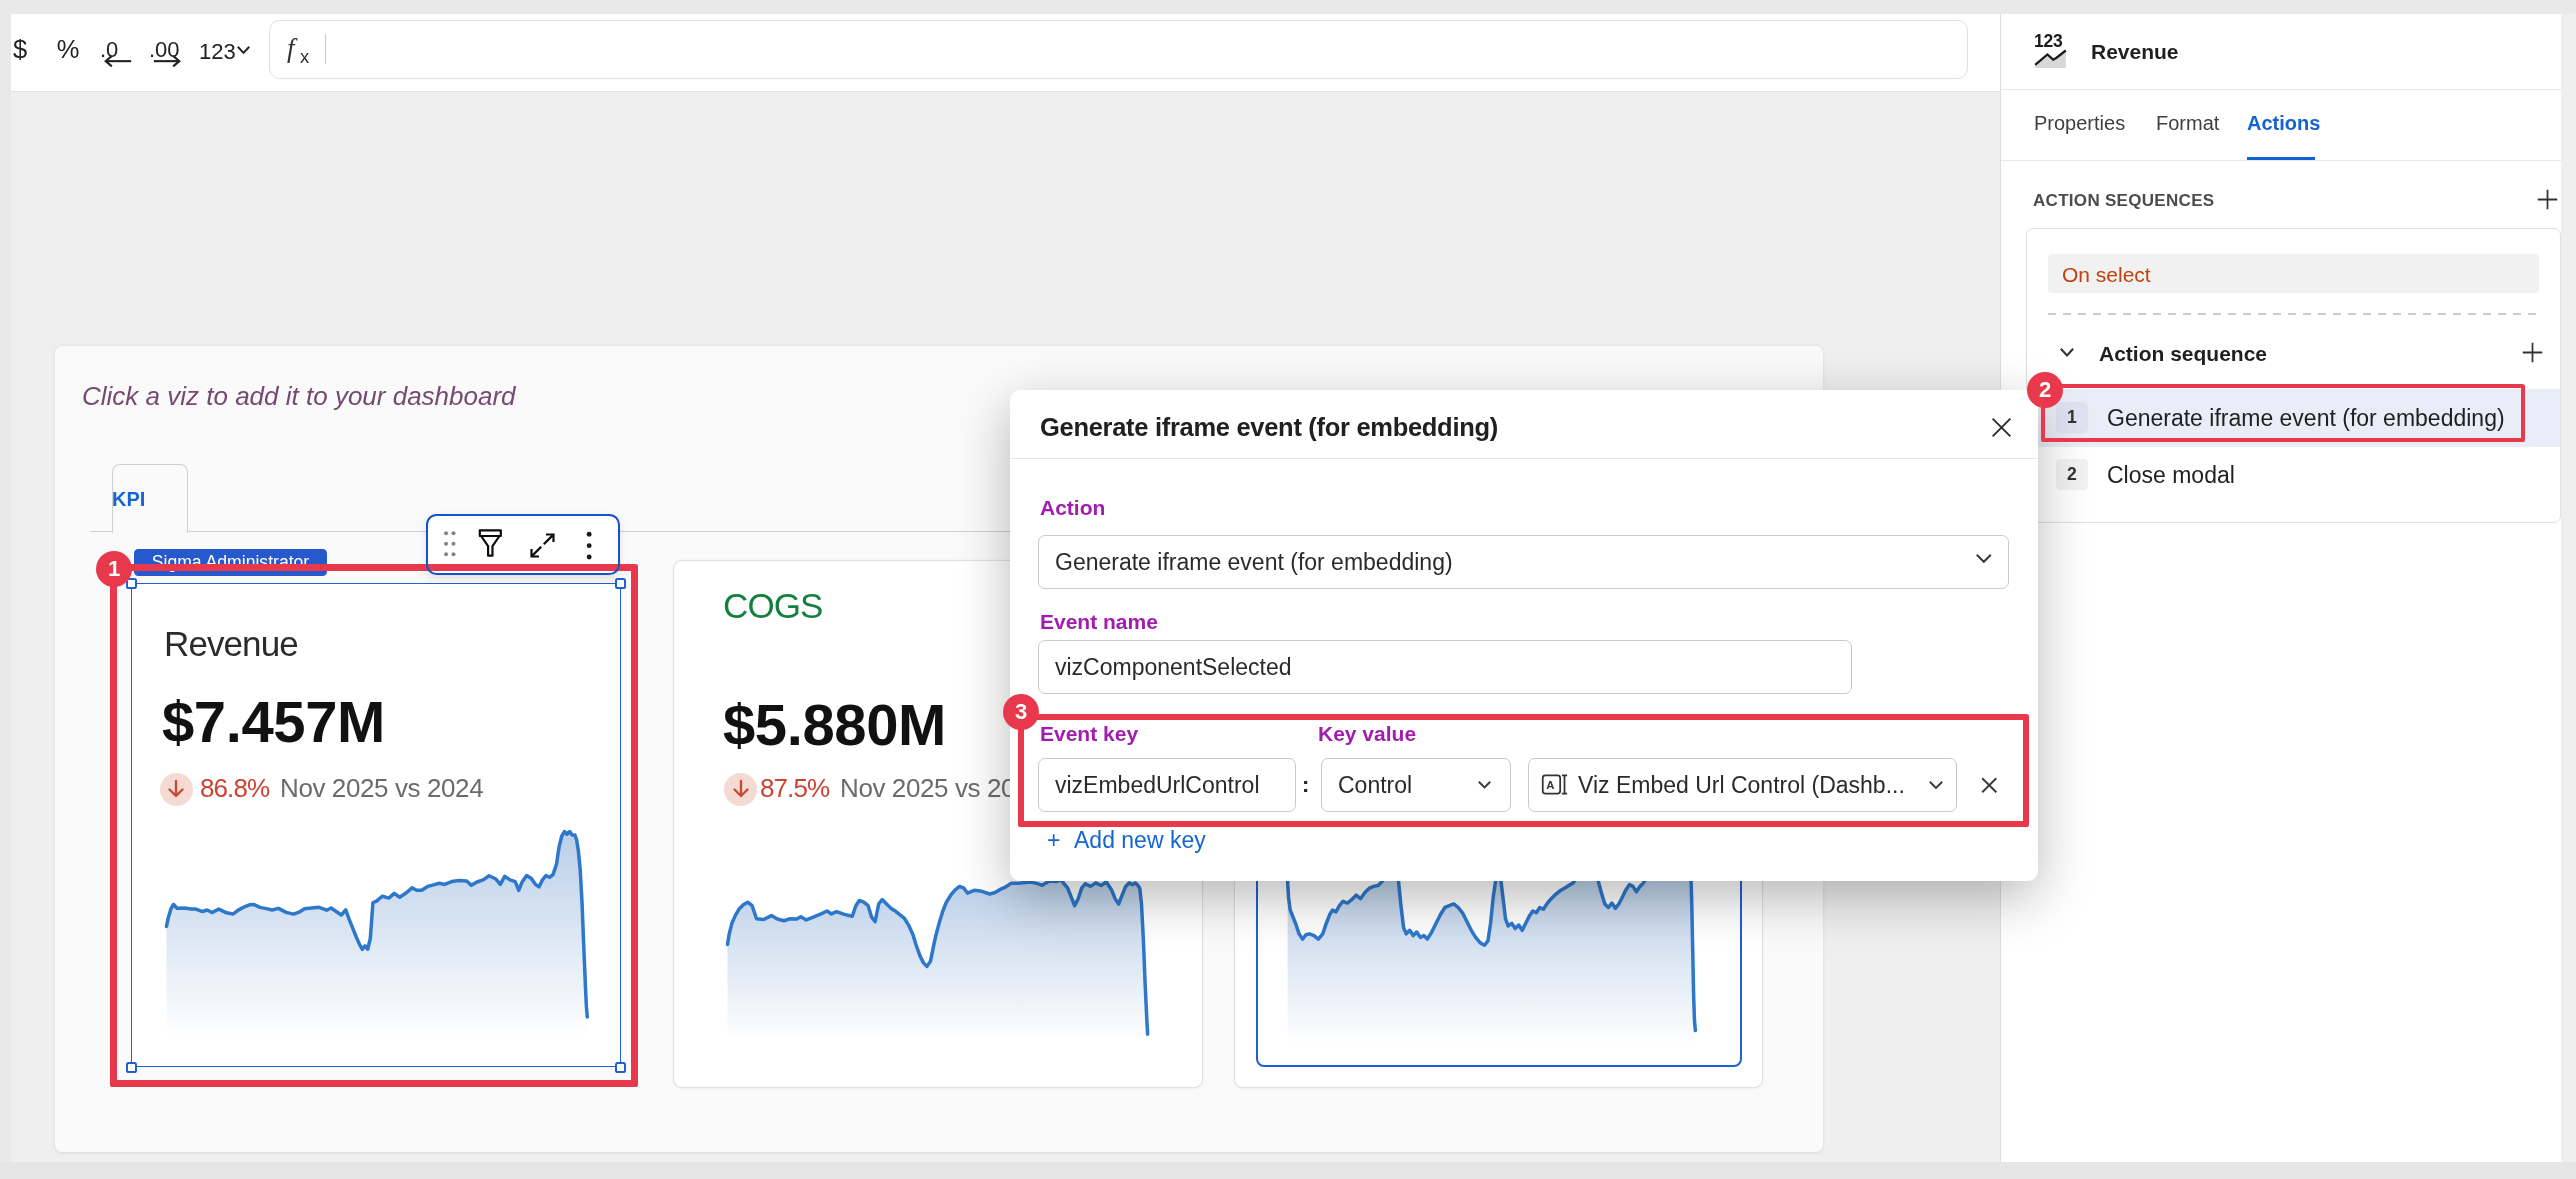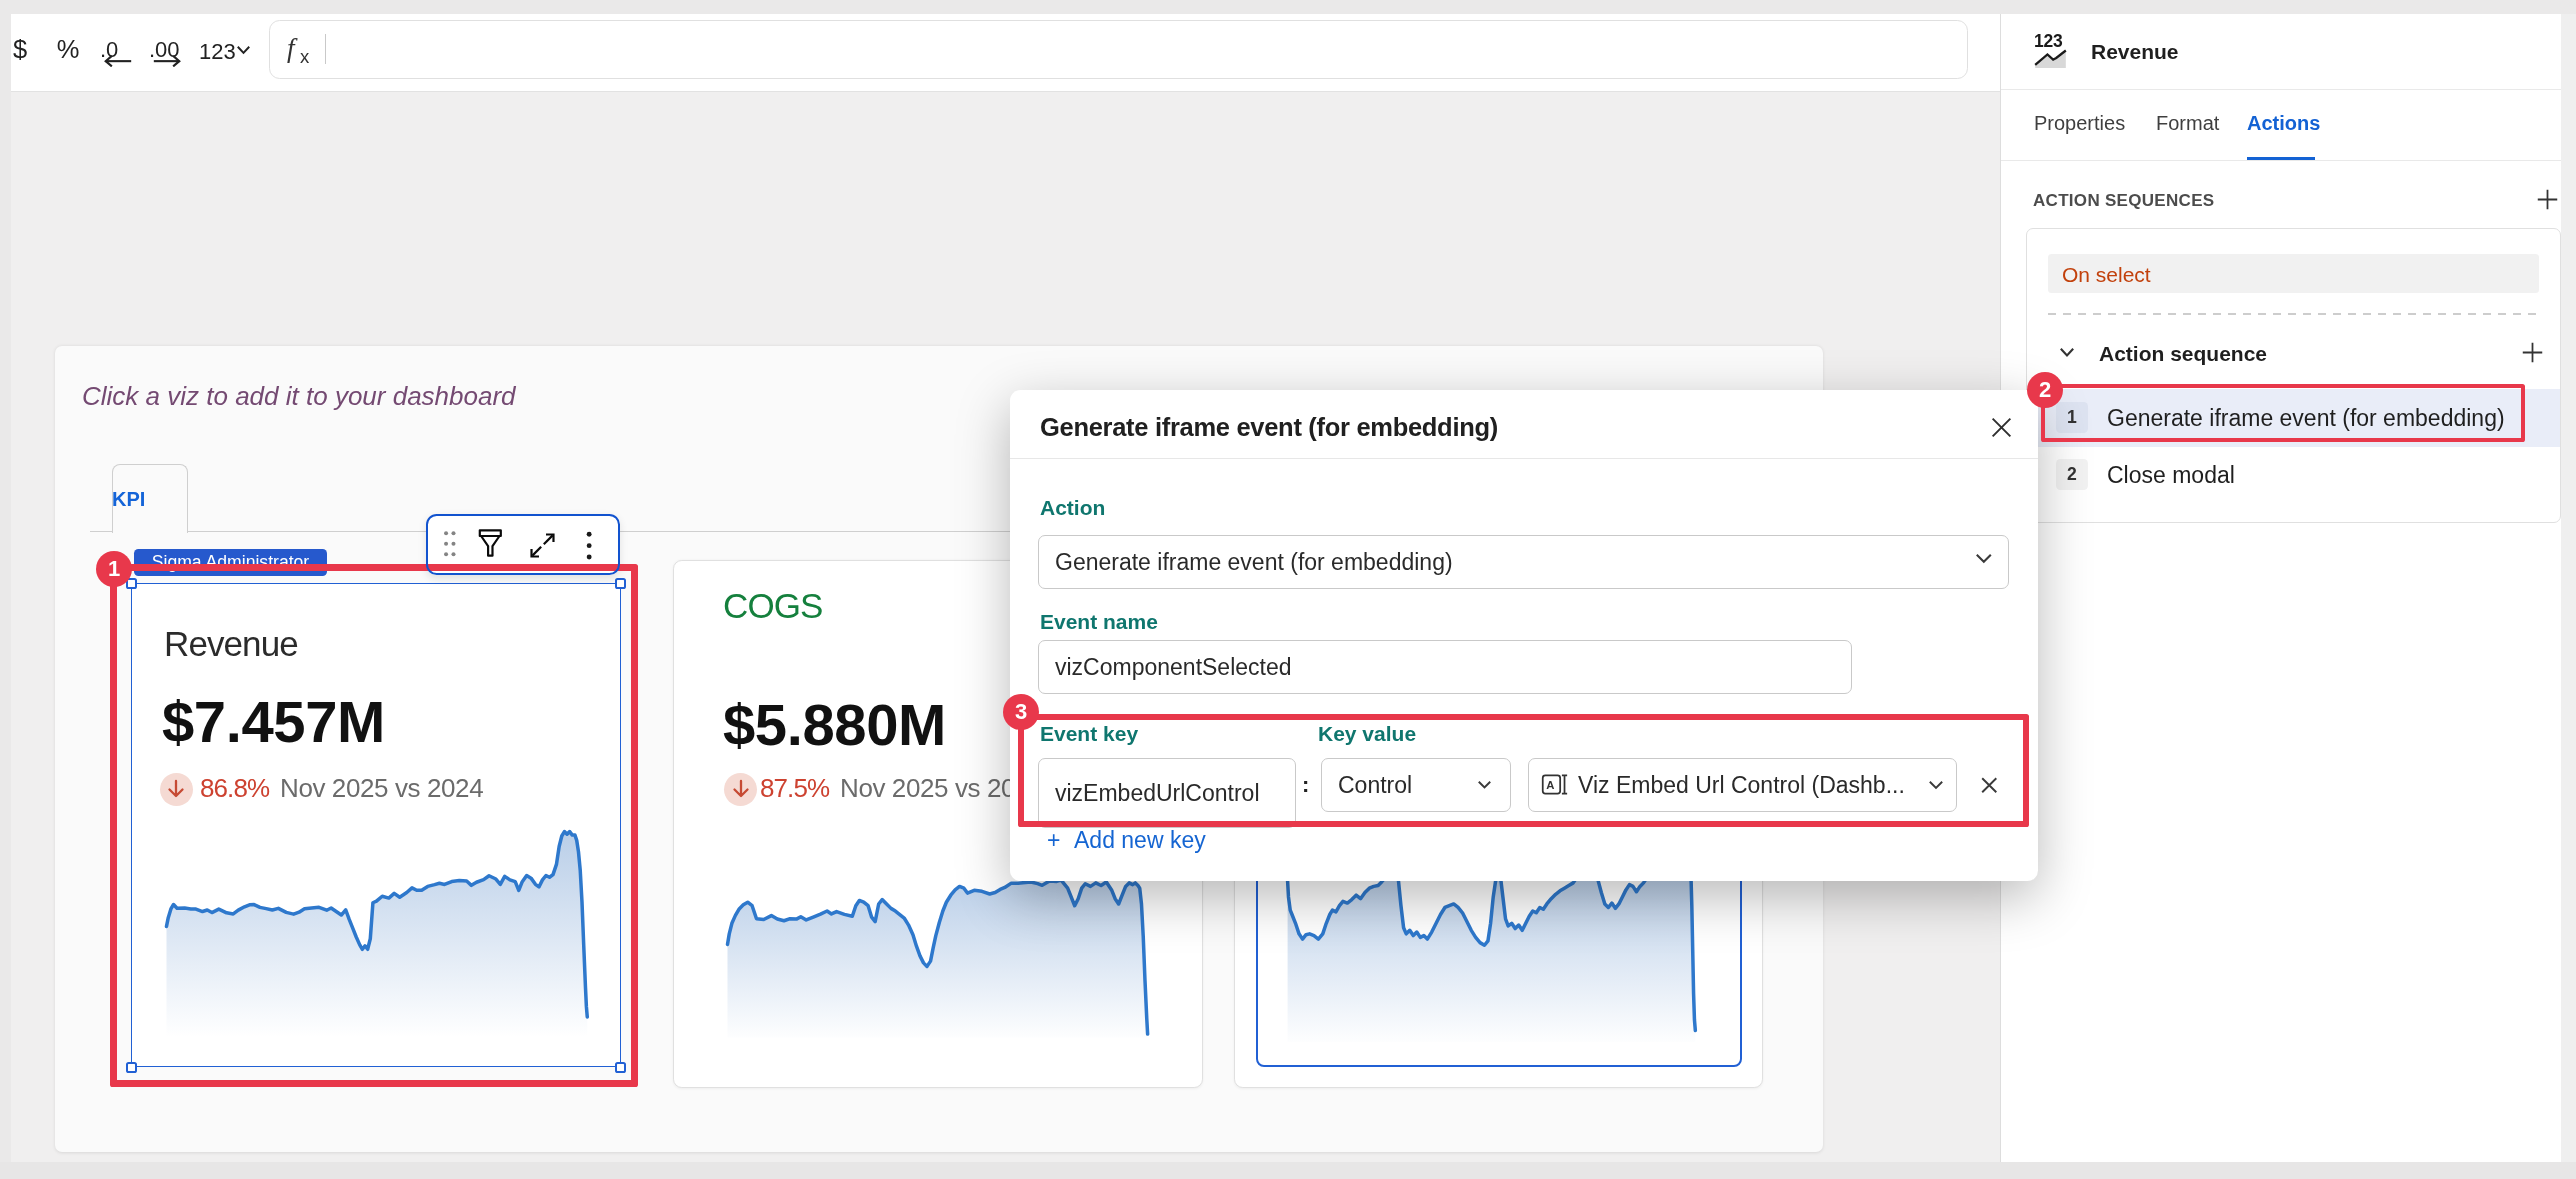--- a/index.html
+++ b/index.html
@@ -3,21 +3,21 @@
 <style>
 html,body{margin:0;padding:0;}
 body{width:2576px;height:1180px;background:#eae9e9;font-family:"Liberation Sans",sans-serif;position:relative;overflow:hidden;}
 .abs{position:absolute;}
 .b{font-weight:bold;}
 svg{display:block;}
 .sel-handle{position:absolute;width:11.4px;height:11.4px;background:#fff;border:2.2px solid #2160d4;border-radius:2.6px;box-sizing:border-box;}
 .ann-circle{position:absolute;width:36px;height:36px;border-radius:50%;background:#e8384b;color:#fff;font-weight:bold;font-size:22px;display:flex;align-items:center;justify-content:center;z-index:60;}
 .ann-box{position:absolute;border:7px solid #e8384b;border-radius:2.6px;box-sizing:border-box;z-index:55;}
 .inp{position:absolute;border:1.3px solid #c9c9c9;border-radius:7px;background:#fff;box-sizing:border-box;font-size:23px;color:#2a2a2a;display:flex;align-items:center;}
-.lbl{position:absolute;font-size:21px;font-weight:bold;color:#0f766e;}
+.lbl{position:absolute;font-size:21px;font-weight:bold;color:#a21caf;}
 </style></head>
 <body>
 
 <div class="abs" style="left:10.6px;top:14px;width:1990px;height:77px;background:#fff;border-bottom:0.9px solid #e2e2e2;"></div>
 
 <div class="abs" style="left:10.6px;top:92px;width:1990px;height:1070px;background:#f0efef;"></div>
 
 <div class="abs" style="left:0px;top:1162px;width:2576px;height:17.6px;background:#e7e6e6;"></div>
 
 <div class="abs" style="left:2000px;top:14px;width:561px;height:1148px;background:#fff;border-left:0.9px solid #dddddd;box-sizing:border-box;"></div>
@@ -191,21 +191,21 @@
 <div class="abs" style="left:1010px;top:458px;width:1028px;height:0.9px;background:#e7e7e7;z-index:41;"></div>
 <div class="lbl" style="left:1040px;top:496px;z-index:41;">Action</div>
 <div class="inp" style="left:1038px;top:535px;width:971px;height:54px;z-index:41;padding-left:16px;">Generate iframe event (for embedding)</div>
 <svg class="abs" style="left:1975px;top:553px;z-index:42;" width="17.6" height="11.4" viewBox="0 0 20 13">
  <path d="M2 2 L10 10 L18 2" stroke="#3a3a3a" stroke-width="2.4" fill="none"></path>
 </svg>
 <div class="lbl" style="left:1040px;top:610px;z-index:41;">Event name</div>
 <div class="inp" style="left:1038px;top:640px;width:814px;height:54px;z-index:41;padding-left:16px;">vizComponentSelected</div>
 <div class="lbl" style="left:1040px;top:722px;z-index:41;">Event key</div>
 <div class="lbl" style="left:1318px;top:722px;z-index:41;">Key value</div>
-<div class="inp" style="left:1038px;top:758px;width:258px;height:70px;z-index:41;padding-left:16px;">vizEmbedUrlControl</div>
+<div class="inp" style="left:1038px;top:758px;width:258px;height:54px;z-index:41;padding-left:16px;">vizEmbedUrlControl</div>
 <div class="abs b" style="left:1302px;top:772px;font-size:22px;color:#222;z-index:41;">:</div>
 <div class="inp" style="left:1321px;top:758px;width:190px;height:54px;z-index:41;padding-left:16px;">Control</div>
 <svg class="abs" style="left:1477px;top:780px;z-index:42;" width="15" height="9.7" viewBox="0 0 17 11">
  <path d="M2 2 L8.5 8.5 L15 2" stroke="#3a3a3a" stroke-width="2.2" fill="none"></path>
 </svg>
 <div class="inp" style="left:1528px;top:758px;width:429px;height:54px;z-index:41;"></div>
 <svg class="abs" style="left:1541px;top:771px;z-index:42;" width="27" height="27" viewBox="0 0 31 31">
  <rect x="2" y="5" width="20" height="21" rx="3" stroke="#333" stroke-width="2" fill="none"></rect>
  <text x="6" y="21" font-family="Liberation Sans" font-size="13" font-weight="bold" fill="#333">A</text>
  <path d="M27 5 V26 M24 5 H30 M24 26 H30" stroke="#333" stroke-width="2" fill="none"></path>

